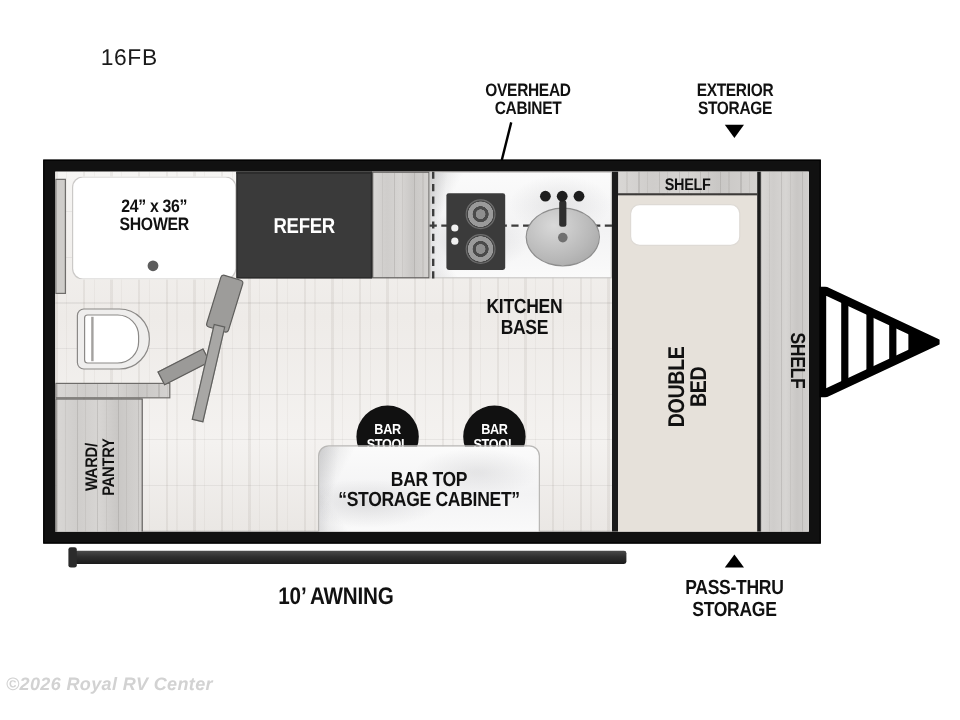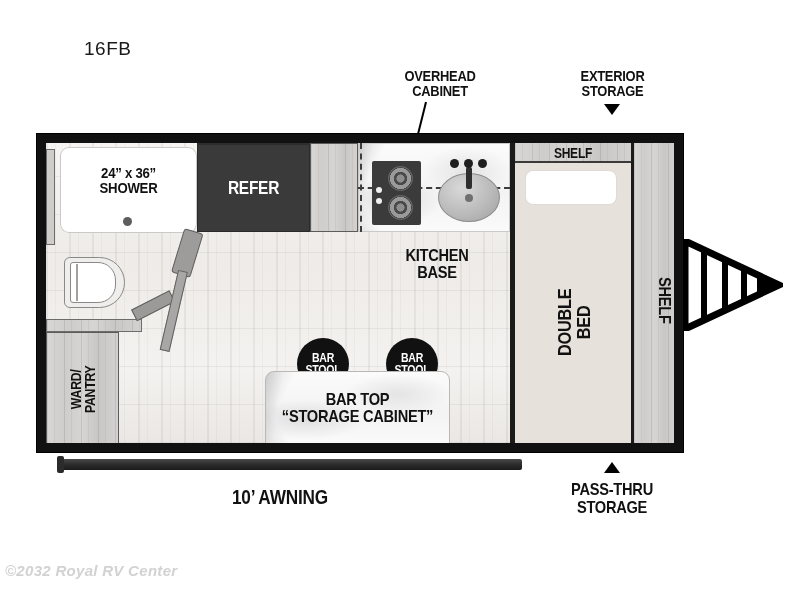--- a/index.html
+++ b/index.html
@@ -288,13 +288,13 @@
 
 <div id="awning-bar"></div>
 <div id="awning-label">10’ AWNING</div>
 
 <div class="arrow-up" style="left:604px;top:462px;"></div>
 <div class="callout" style="left:548px;top:481px;width:128px;font-size:17px;line-height:18px;">
   <span>PASS-THRU</span>
   <span>STORAGE</span>
 </div>
 
-<div id="copyright">©2032 Royal RV Center</div>
+<div id="copyright">©2026 Royal RV Center</div>
 
 </body></html>

